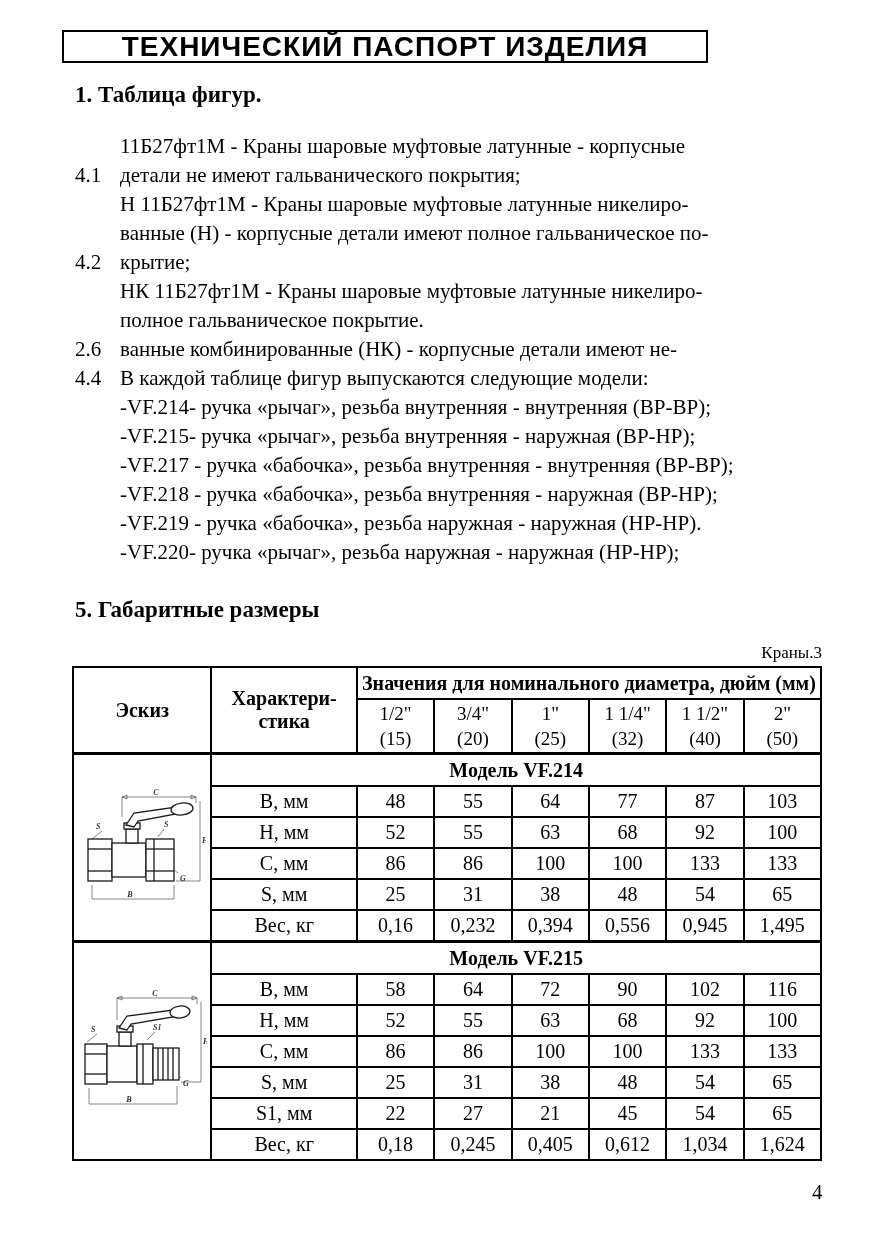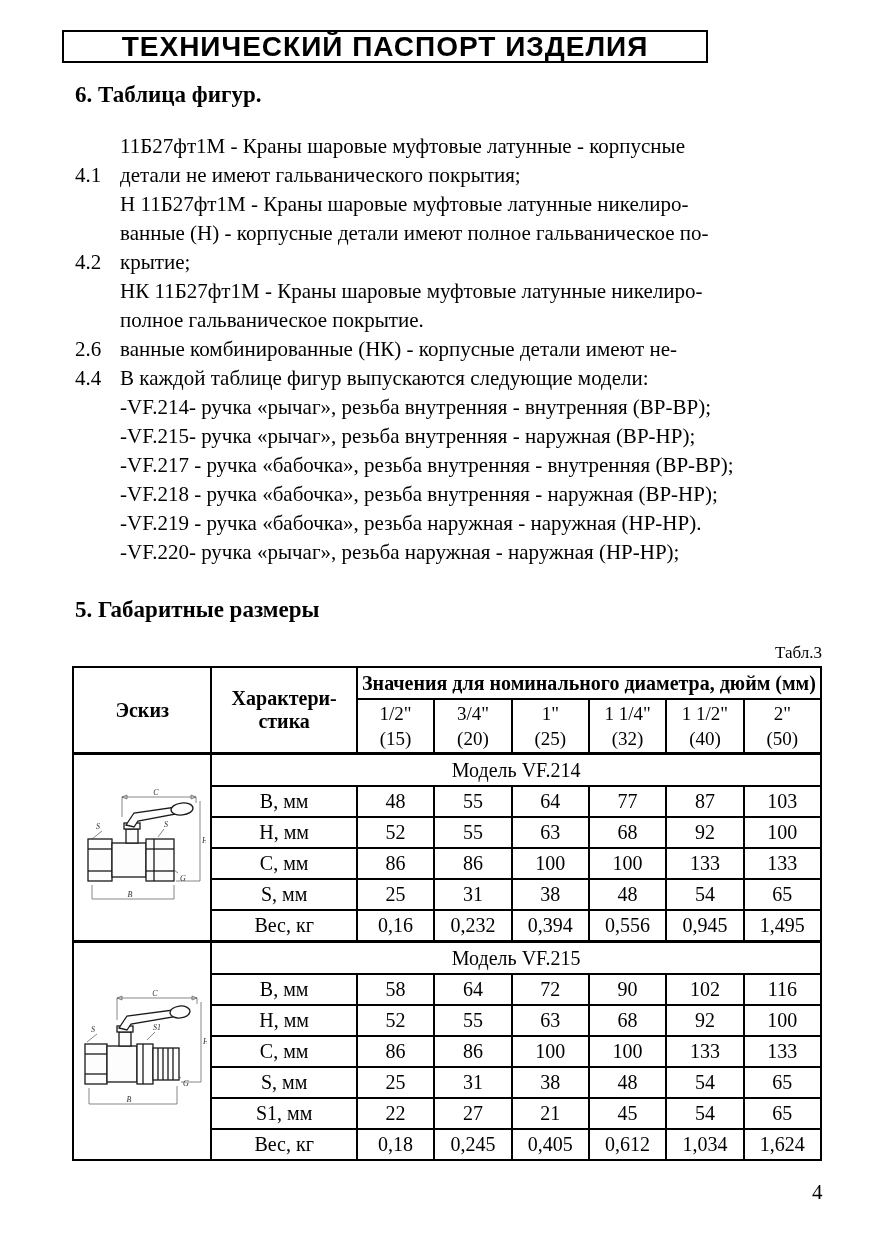--- a/index.html
+++ b/index.html
@@ -41,21 +41,21 @@
     padding:0;overflow:hidden;
   }
   .col-sketch{width:136px;}
   .col-char{width:143px;}
   .col-v{width:76px;}
   td.hd{font-weight:bold;}
   td.top-al{vertical-align:top;padding-top:5px;}
   tr.hrow1 td{height:30px;}
   tr.hrow2 td{height:52px;}
   .size-cell div{line-height:25px;font-size:19px;}
-  tr.model-row td{height:30px;font-weight:normal;}
+  tr.model-row td{height:30px;font-weight:bold;}
   tr.data-row td{height:29px;}
   tr.sect-sep td{border-top:3px solid #000;}
   td.sketch-cell{vertical-align:middle;}
   .page-num{
     position:absolute;left:812px;top:1180px;font-size:21px;
   }
   .sk{display:block;margin:0 auto;}
   .sk .body-ln{stroke:#1a1a1a;stroke-width:1.3;fill:none;}
   .sk .body-fill{stroke:#1a1a1a;stroke-width:1.3;fill:#fdfdfd;}
   .sk .dim{stroke:#555;stroke-width:0.7;fill:none;}
@@ -65,21 +65,21 @@
 <body>
 
 <div class="page">
 
   <div class="title-box">
     <span>ТЕХНИЧЕСКИЙ ПАСПОРТ ИЗДЕЛИЯ</span>
   </div>
 
   <div class="content">
 
-    <div class="sec-heading">6. Таблица фигур.</div>
+    <div class="sec-heading">1. Таблица фигур.</div>
 
     <div class="list">
       <div class="list-item">
         <span class="num">4.1</span>
         <span class="lines">
           <div>11Б27фт1М - Краны шаровые муфтовые латунные - корпусные</div>
           <div>детали не имеют гальванического покрытия;</div>
         </span>
       </div>
       <div class="list-item">
@@ -110,21 +110,21 @@
       <div>-VF.214- ручка «рычаг», резьба внутренняя - внутренняя (ВР-ВР);</div>
       <div>-VF.215- ручка «рычаг», резьба внутренняя - наружная (ВР-НР);</div>
       <div>-VF.217 - ручка «бабочка», резьба внутренняя - внутренняя (ВР-ВР);</div>
       <div>-VF.218 - ручка «бабочка», резьба внутренняя - наружная (ВР-НР);</div>
       <div>-VF.219 - ручка «бабочка», резьба наружная - наружная (НР-НР).</div>
       <div>-VF.220- ручка «рычаг», резьба наружная - наружная (НР-НР);</div>
     </div>
 
     <div class="sec-heading sec5">5. Габаритные размеры</div>
 
-    <div class="tab-caption">Табл.3</div>
+    <div class="tab-caption">Краны.3</div>
 
     <table class="dim">
       <colgroup>
         <col class="col-sketch">
           <col class="col-char">
         <col class="col-v">
           <col class="col-v">
           <col class="col-v">
         <col class="col-v">
           <col class="col-v">

